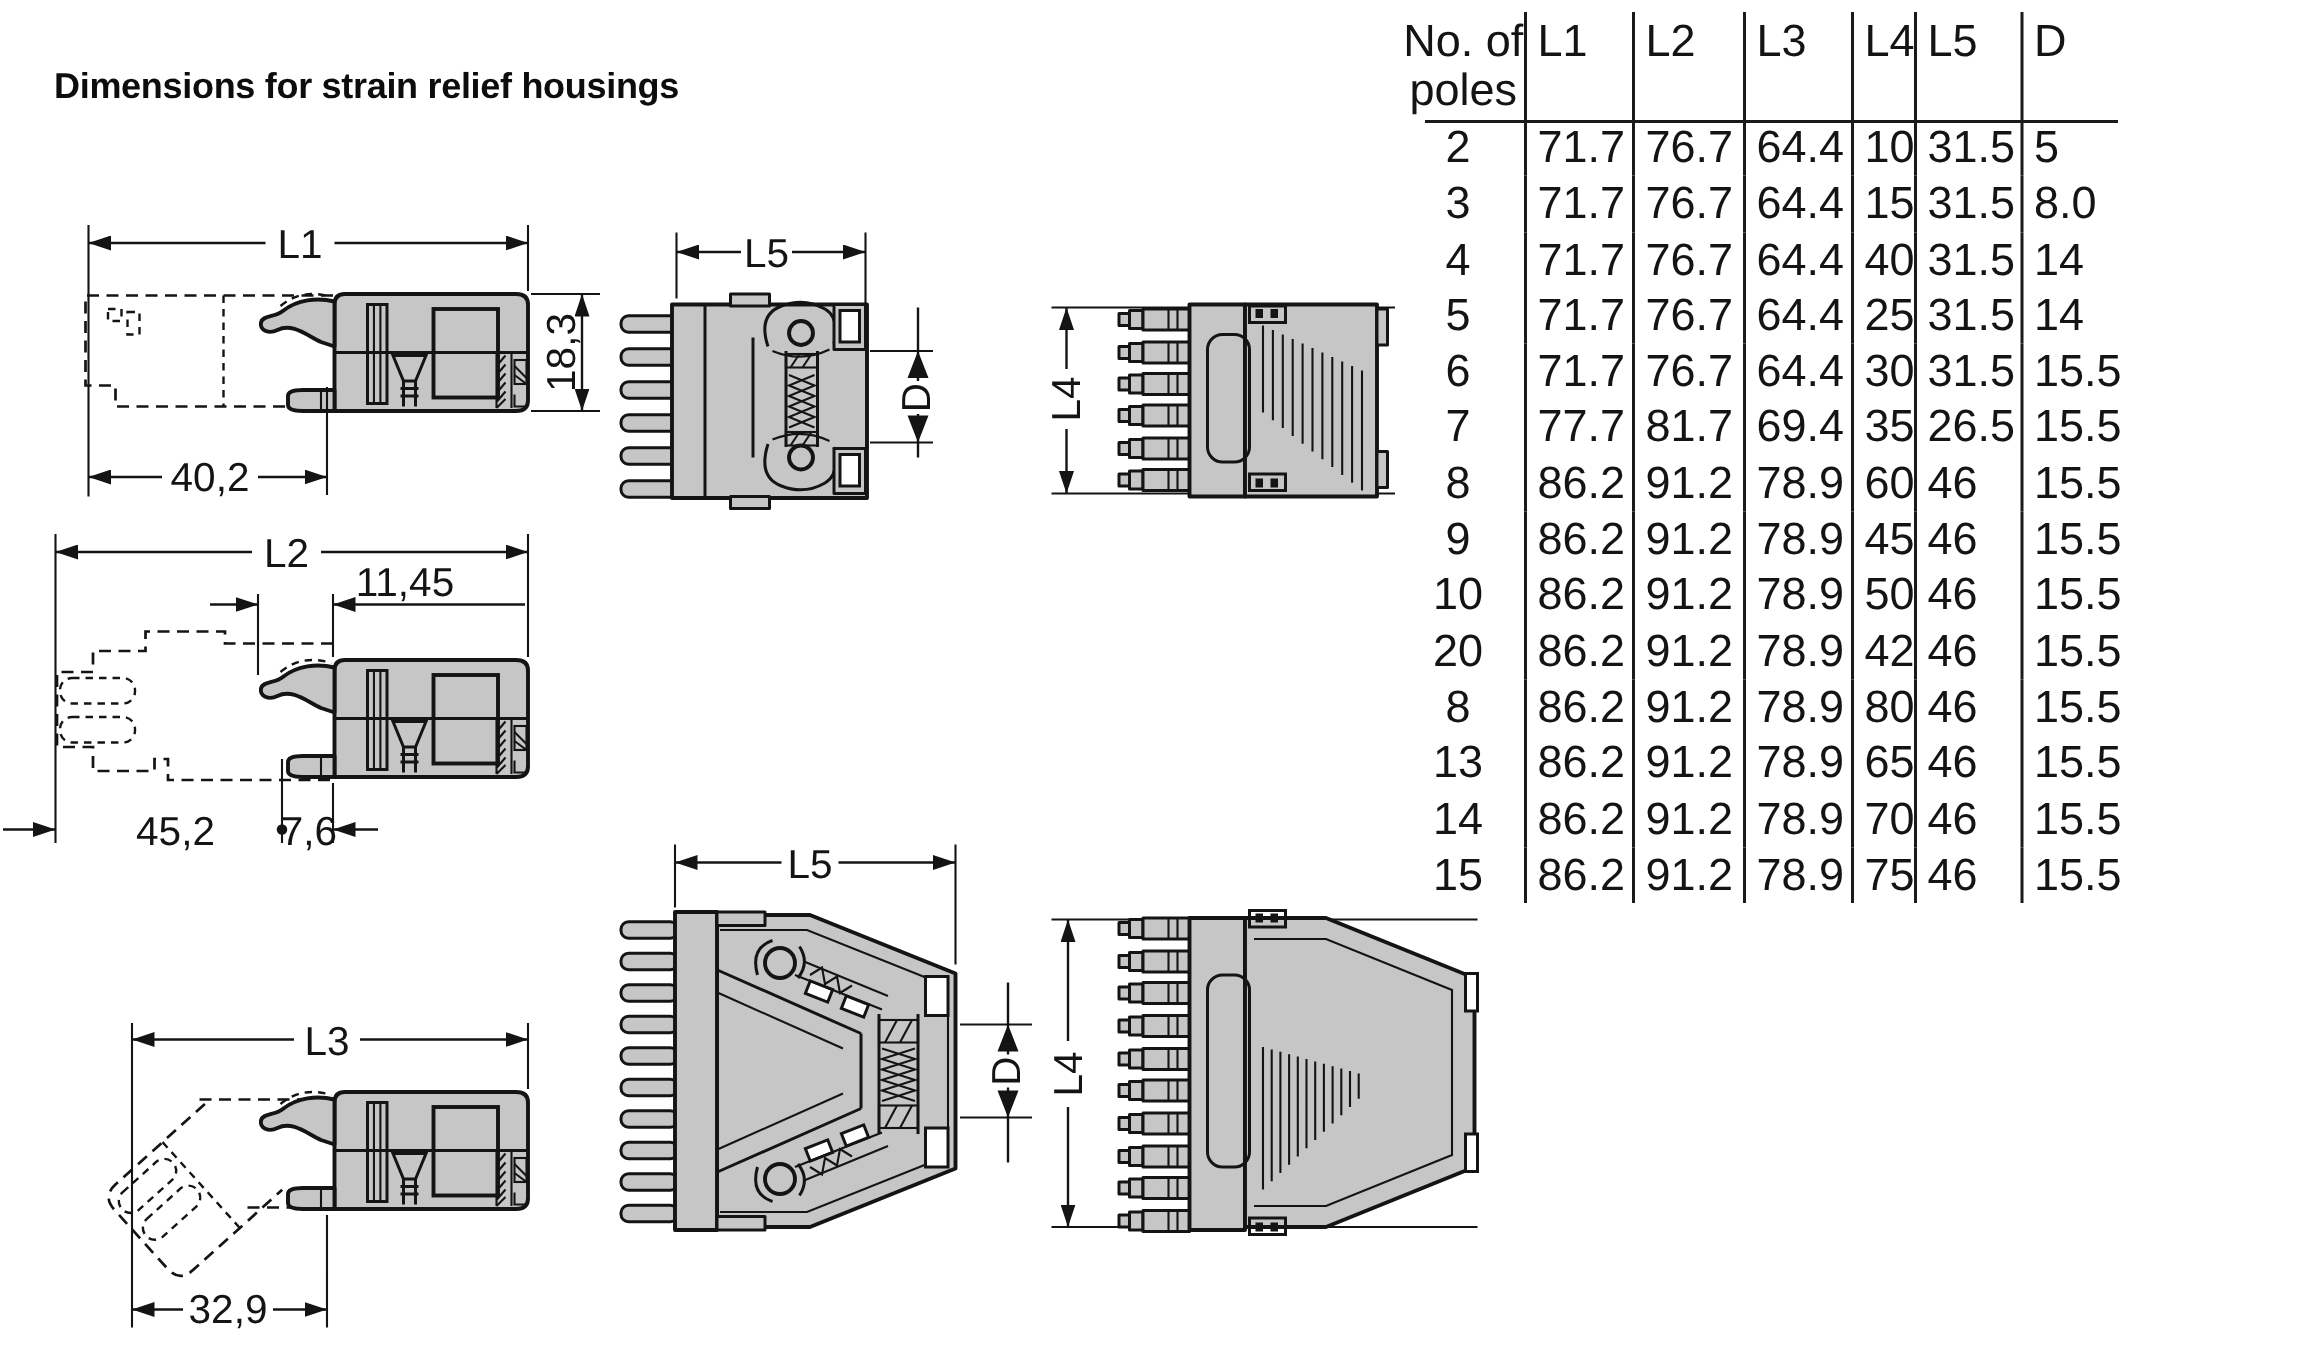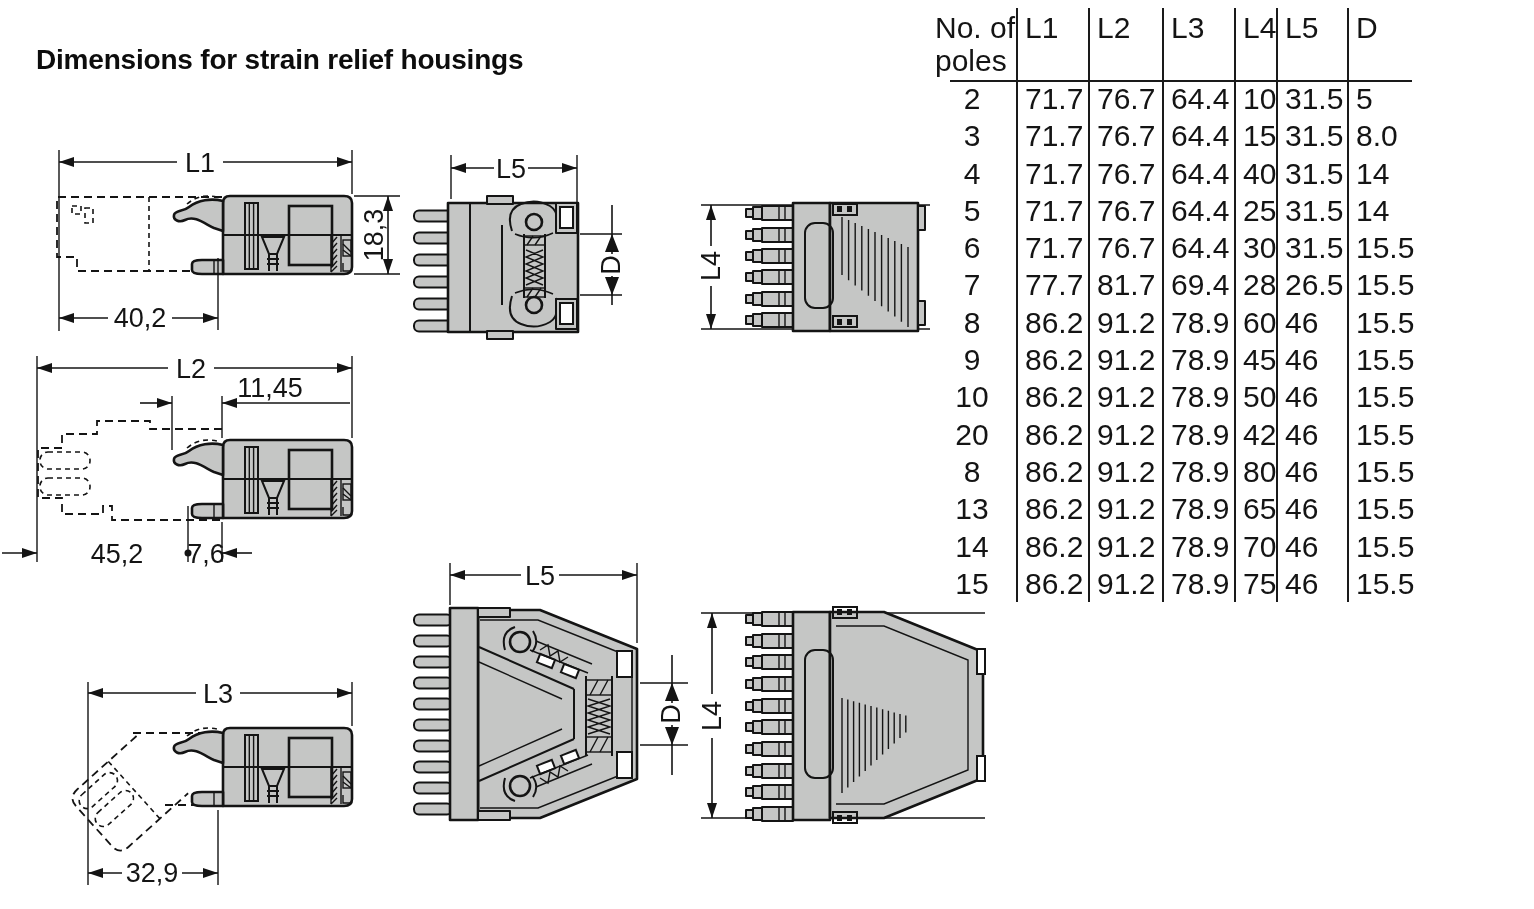--- a/index.html
+++ b/index.html
@@ -1,30 +1,30 @@
 <!DOCTYPE html>
 <html><head>
 <meta charset="utf-8">
 <style>
   html,body{margin:0;padding:0;background:#fff;}
   #stage{position:relative;width:1534px;height:909px;background:#fff;overflow:hidden;
          font-family:"Liberation Sans",sans-serif;color:#141414;}
-  #title{position:absolute;left:36px;top:44px;font-size:28px;font-weight:bold;
+  #title{position:absolute;left:36px;top:44px;font-size:24px;font-weight:bold;
          letter-spacing:-0.2px;color:#0d0d0d;}
   #drawings{position:absolute;left:0;top:0;}
   
   #dimtable{position:absolute;left:928px;top:8px;display:grid;
             grid-template-columns:88px 72px 74px 72px 42px 71px 69px;
             grid-template-rows:72px repeat(14,37.3px);
             font-size:30px;line-height:37.3px;color:#141414;}
   #dimtable .th{line-height:33px;padding-top:3px;}
   #dimtable .vline{border-left:2px solid #1a1a1a;}
   #dimtable .lpad{padding-left:7px;}
   #dimtable .poles{text-align:center;}
-  #dimtable .thpoles span{display:block;}
+  #dimtable .thpoles span{display:block;text-align:center;}
   #headrule{position:absolute;left:950px;top:80px;width:462px;height:2px;background:#1a1a1a;}
   
   .body{fill:#c5c6c5;stroke:#141414;stroke-width:2.6;stroke-linejoin:round;}
   .body2{fill:#c5c6c5;stroke:#141414;stroke-width:2;stroke-linejoin:round;}
   .ln{fill:none;stroke:#141414;stroke-width:2;}
   .ln25{fill:none;stroke:#141414;stroke-width:2.6;}
   .thin{fill:none;stroke:#141414;stroke-width:1.4;}
   .dim{fill:none;stroke:#141414;stroke-width:1.6;}
   .dash{fill:none;stroke:#141414;stroke-width:1.8;stroke-dasharray:8 5;}
   .dash2{fill:none;stroke:#141414;stroke-width:1.6;stroke-dasharray:5 4;}
@@ -329,21 +329,21 @@
       <div class="td vline lpad">71.7</div>
       <div class="td vline lpad">76.7</div>
       <div class="td vline lpad">64.4</div>
       <div class="td vline lpad">30</div>
       <div class="td vline lpad">31.5</div>
       <div class="td vline lpad">15.5</div>
       <div class="td poles">7</div>
       <div class="td vline lpad">77.7</div>
       <div class="td vline lpad">81.7</div>
       <div class="td vline lpad">69.4</div>
-      <div class="td vline lpad">28</div>
+      <div class="td vline lpad">35</div>
       <div class="td vline lpad">26.5</div>
       <div class="td vline lpad">15.5</div>
       <div class="td poles">8</div>
       <div class="td vline lpad">86.2</div>
       <div class="td vline lpad">91.2</div>
       <div class="td vline lpad">78.9</div>
       <div class="td vline lpad">60</div>
       <div class="td vline lpad">46</div>
       <div class="td vline lpad">15.5</div>
       <div class="td poles">9</div>

